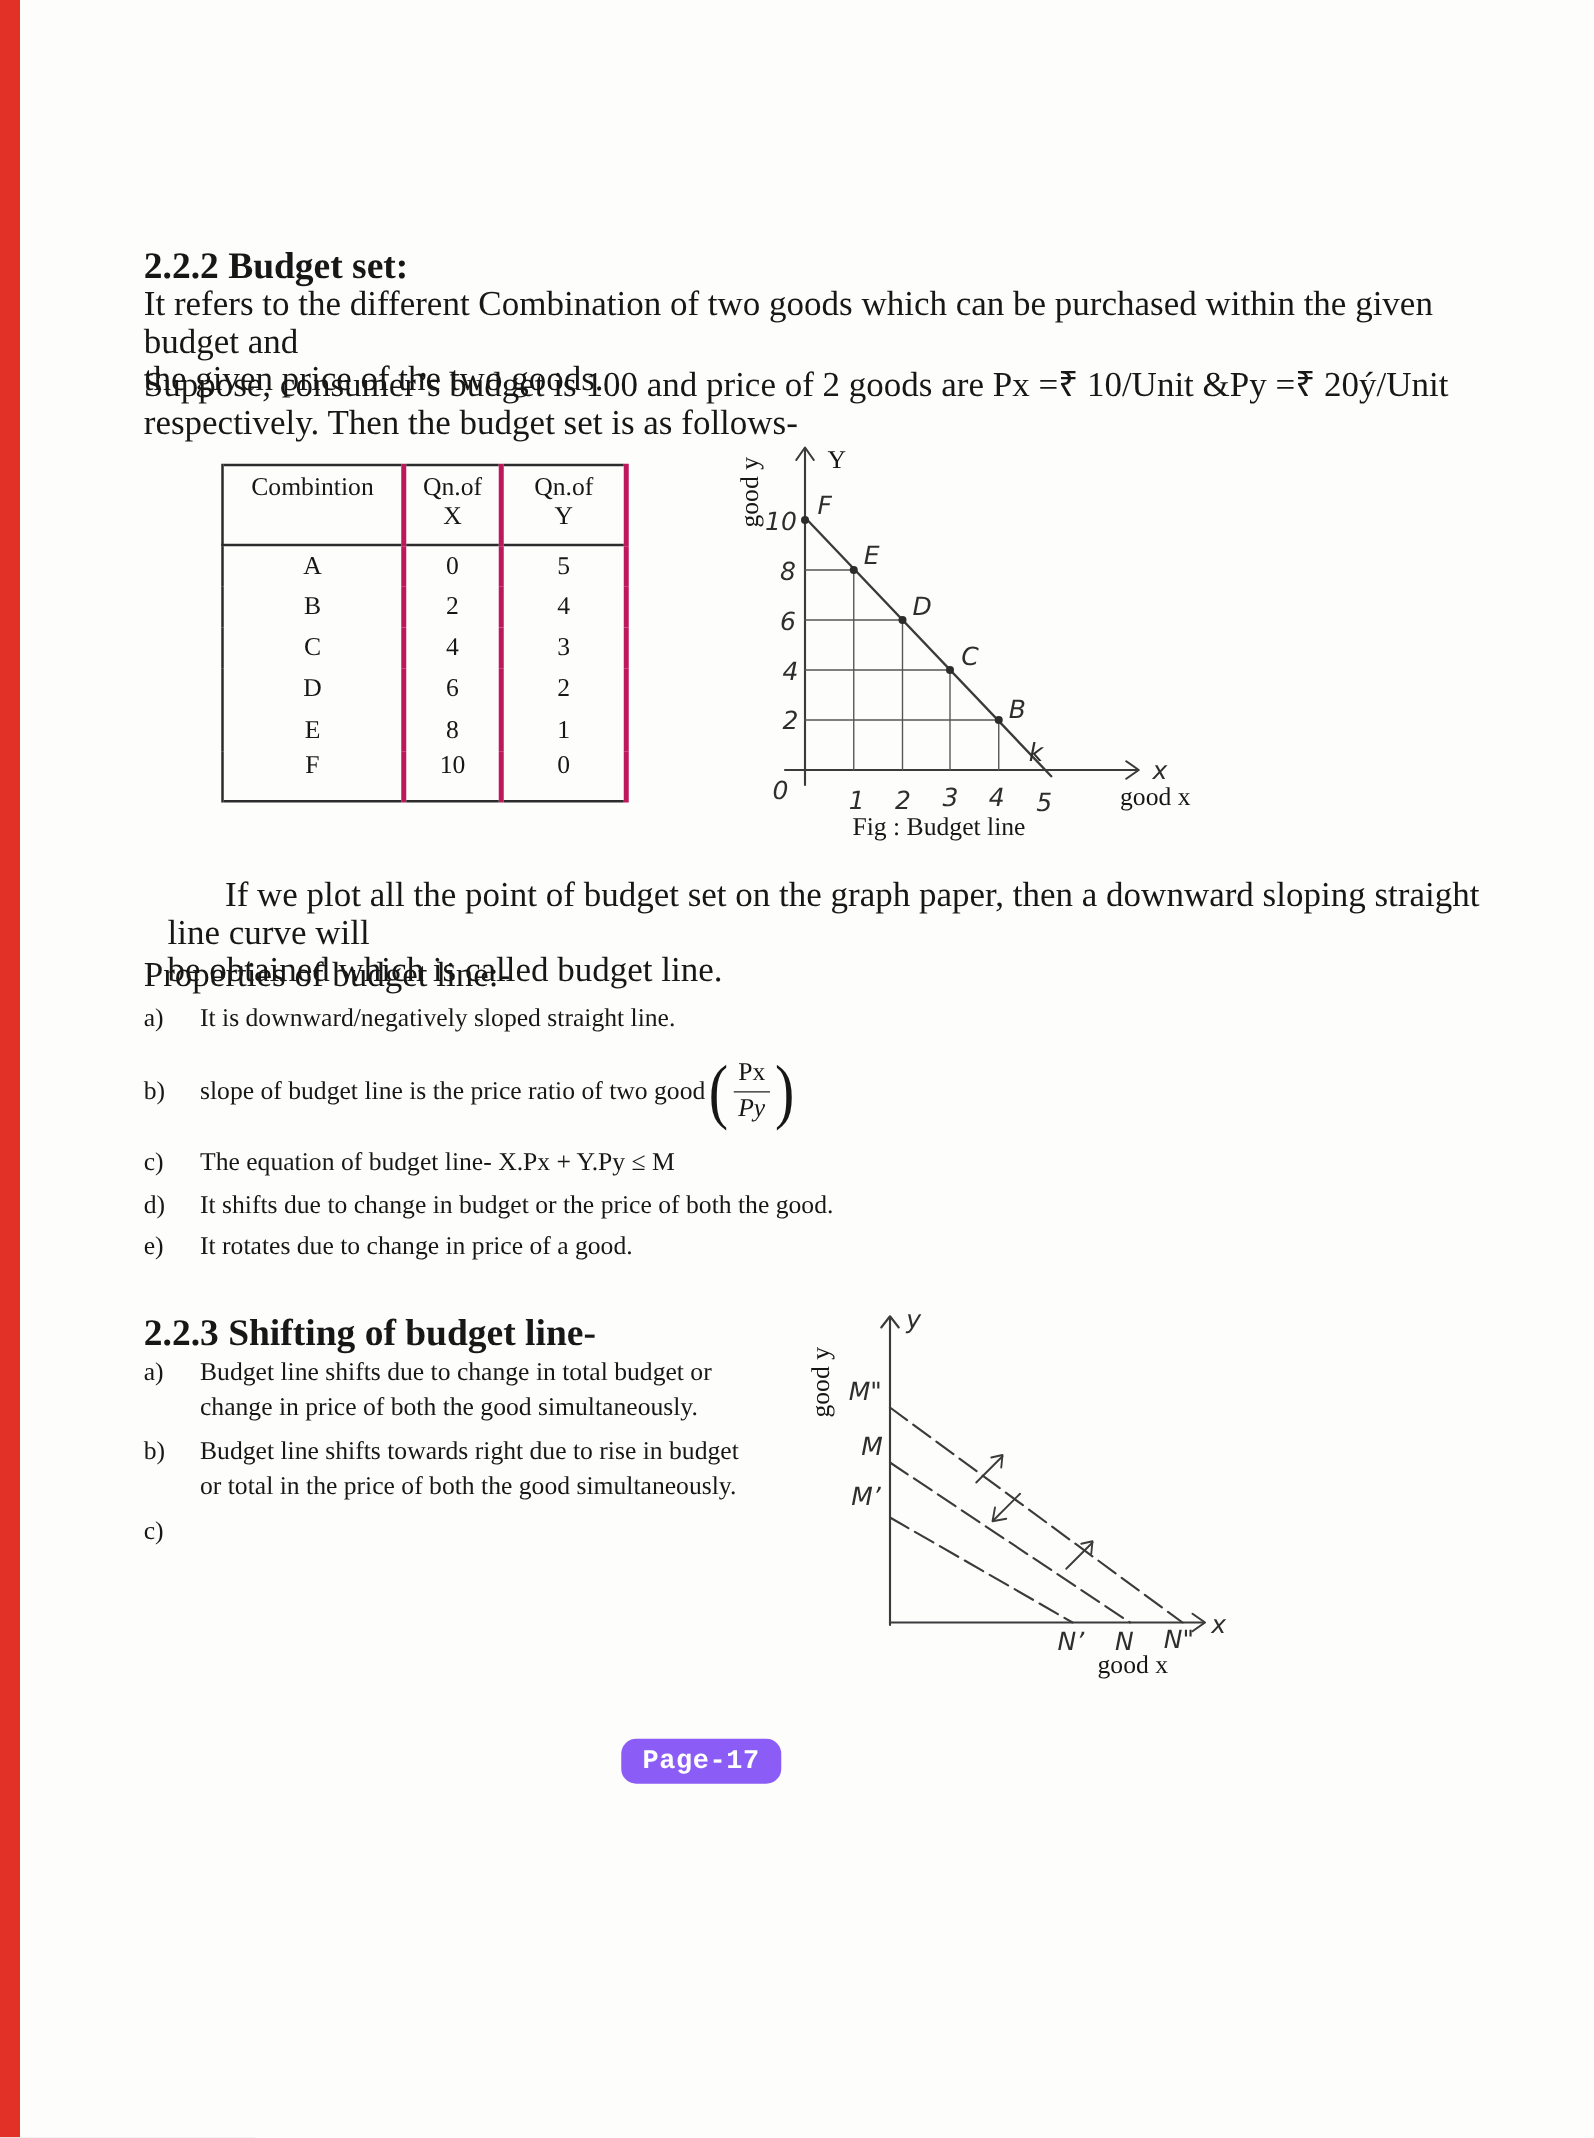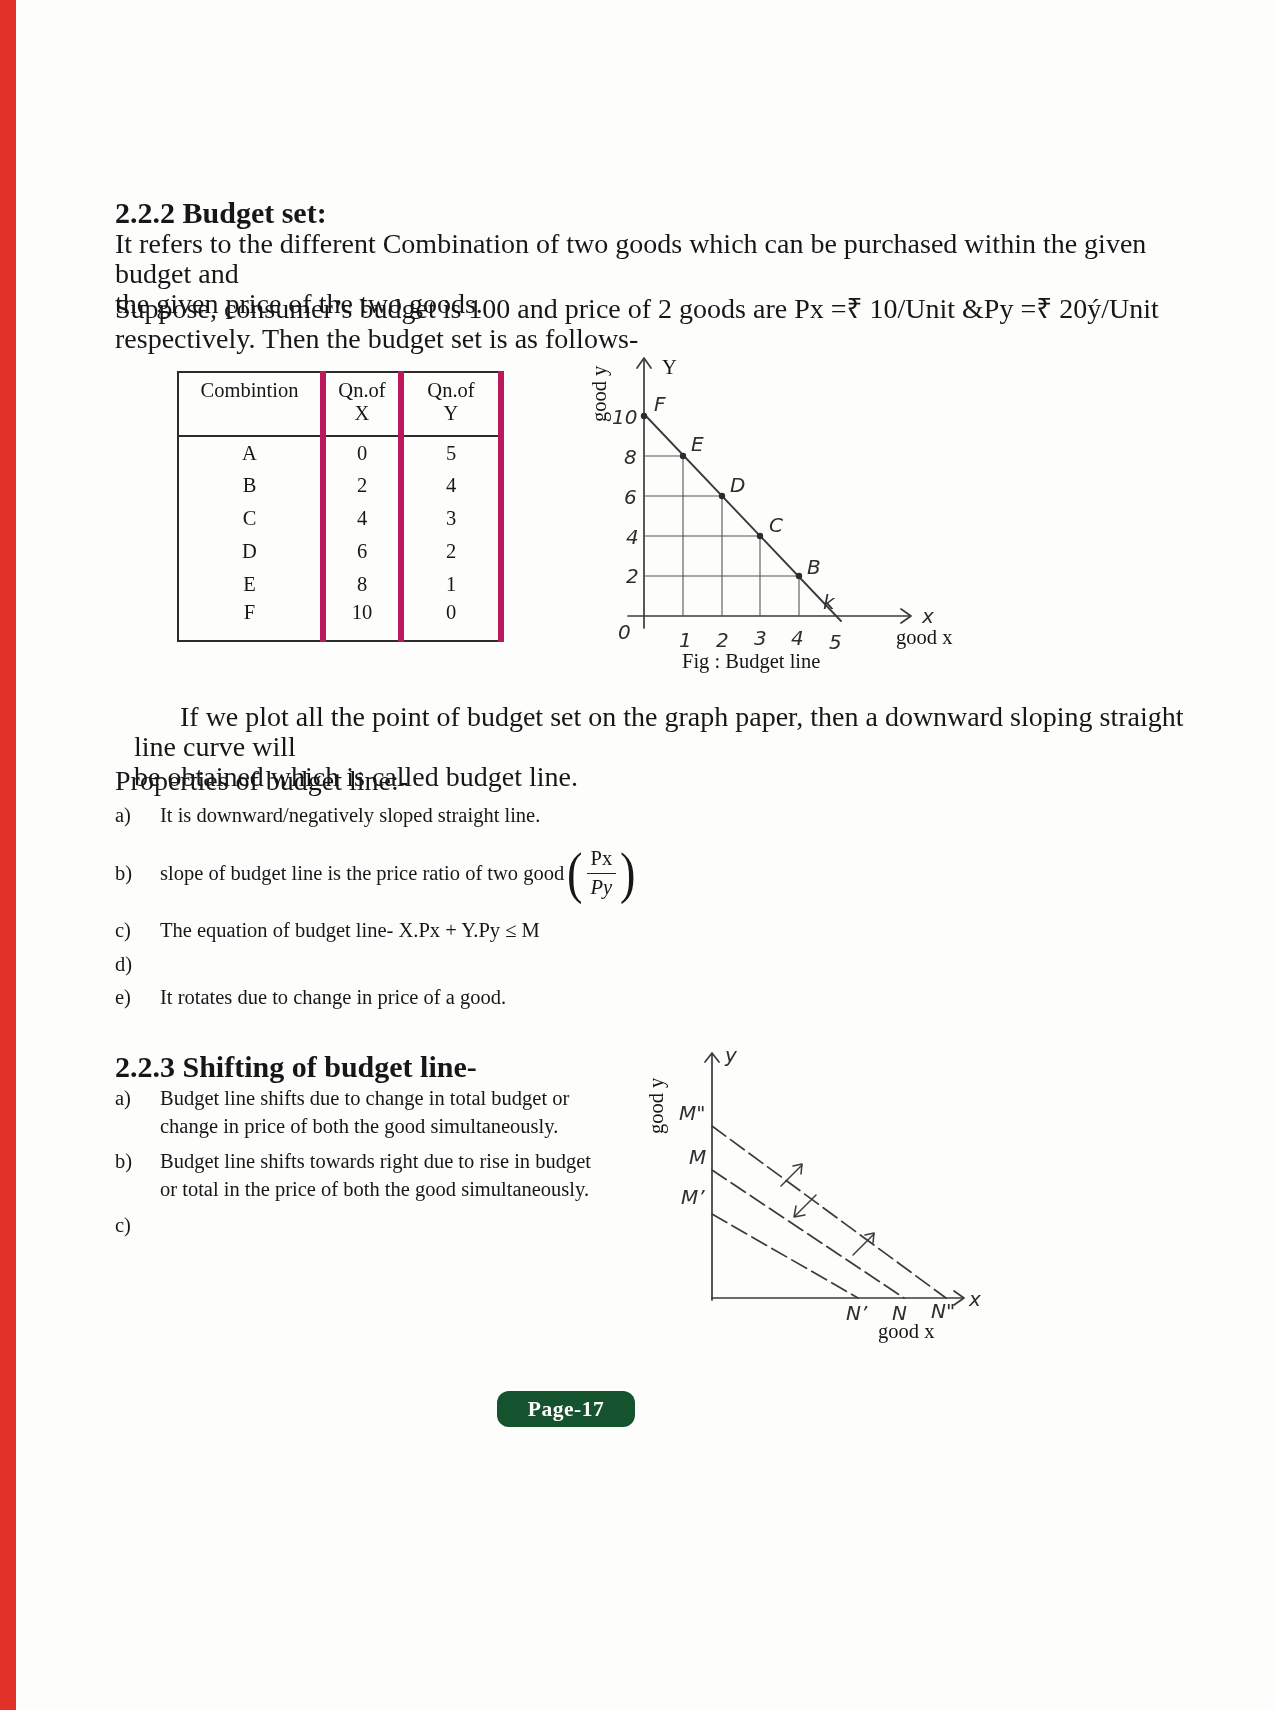--- a/index.html
+++ b/index.html
@@ -11,21 +11,21 @@
   }
   .abs { position:absolute; }
   .redbar { left:0; top:0; width:16px; height:1710px; background:#e23127; }
   .h-bold { font-weight:bold; font-size:30px; }
   .para { font-size:28px; line-height:30px; white-space:pre-line; }
   .indent { text-indent:46px;margin-left:19px; }
 
   
   table.combo { border-collapse:collapse; border:2px solid #2c2c2c; background:transparent; }
   table.combo th, table.combo td {
-    border-left:2px solid #2c2c2c; border-right:6px solid #be185d;
+    border-left:2px solid #2c2c2c; border-right:4px solid #be185d;
     font-size:20.5px; font-weight:normal; text-align:center; vertical-align:middle;
   }
   table.combo thead th { border-bottom:2px solid #2c2c2c; height:64px; vertical-align:top; padding-top:6px; }
   table.combo td { height:33px; }
   table.combo tr.last td { padding-bottom:16px; }
   .c1 { width:145px; } .c2 { width:78px; } .c3 { width:100px; }
 
   
   .prop-row { display:flex; font-size:20.5px; line-height:30px; }
   .plabel { width:45px; flex:0 0 45px; }
@@ -41,24 +41,24 @@
   svg text.typed { font-family:"Liberation Serif", serif; font-size:20.5px; fill:#161616; font-style:normal; }
   svg path, svg line { fill:none; stroke:#3b3b3b; stroke-width:1.7; stroke-linecap:round; stroke-linejoin:round; }
   svg path.guide { stroke:#555; stroke-width:1.1; }
   svg path.main { stroke-width:1.9; }
   svg path.dash { stroke-dasharray:17 6; }
   svg path.thin { stroke-width:1.5; }
   svg circle.dot { fill:#2c2c2c; stroke:none; }
 
   
   .badge {
-    left:497px; top:1391px; width:138px; height:36px;
-    background:#14532d; border-radius:12px;
+    left:497px; top:1391px; width:128px; height:36px;
+    background:#8b5cf6; border-radius:12px;
     color:#ffffff; font-weight:bold; font-size:21.5px;
-    display:flex; align-items:center; justify-content:center; letter-spacing:0.5px;
+    display:flex; align-items:center; justify-content:center; letter-spacing:0.5px;font-family:Liberation Mono, monospace;
   }
 </style>
 </head>
 <body>
 
 <div class="page">
 
   <div class="abs redbar"></div>
 
   <div class="abs h-bold" style="left:115px; top:196px;">2.2.2 Budget set:</div>
@@ -191,20 +191,21 @@
     </span>
     <span class="bigparen">)</span>
   </div>
 
   <div class="abs prop-row" style="left:115px; top:915px; width:1000px;">
     <span class="plabel">c)</span>
     <span class="ptext">The equation of budget line- X.Px + Y.Py ≤ M</span>
   </div>
   <div class="abs prop-row" style="left:115px; top:949px; width:1000px;">
     <span class="plabel">d)</span>
+    <span class="ptext">It shifts due to change in budget or the price of both the good.</span>
   </div>
   <div class="abs prop-row" style="left:115px; top:982px; width:1000px;">
     <span class="plabel">e)</span>
     <span class="ptext">It rotates due to change in price of a good.</span>
   </div>
 
   <div class="abs h-bold" style="left:115px; top:1050px;">2.2.3 Shifting of budget line-</div>
 
   <div class="abs prop-row" style="left:115px; top:1085px; width:540px; line-height:27.5px;">
     <span class="plabel">a)</span>

